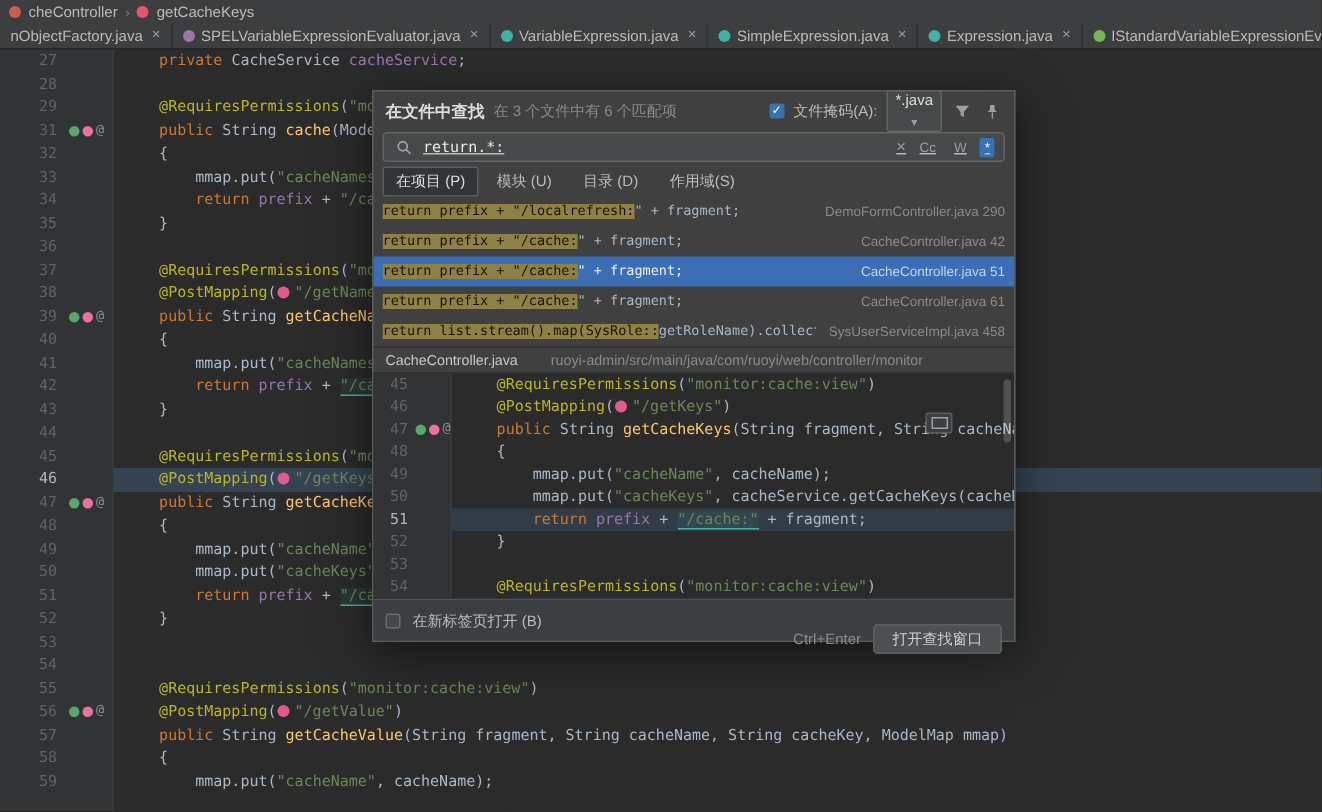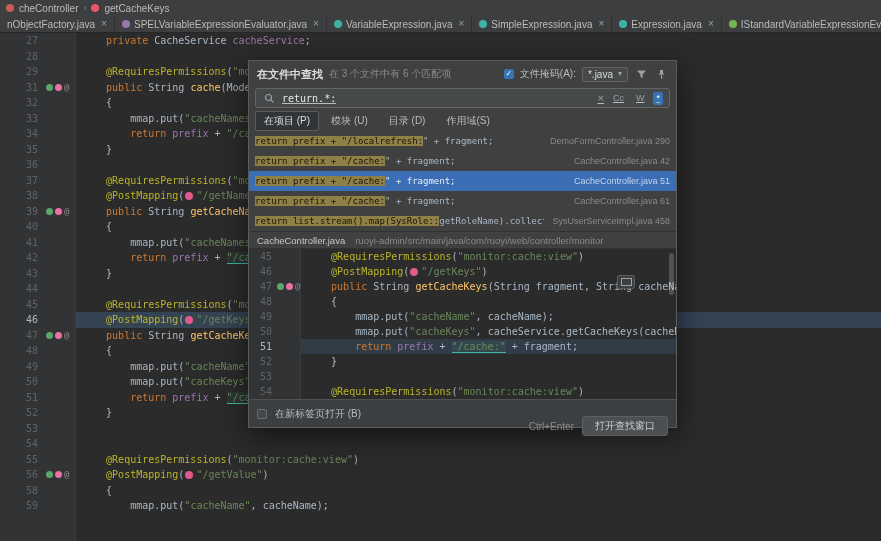--- a/index.html
+++ b/index.html
@@ -58,21 +58,21 @@
     display:flex;flex-direction:column;color:#bbbbbb;font-size:11px;z-index:10;}
   .p-header{height:26px;flex:none;display:flex;align-items:center;gap:6px;padding:0 8px;}
   .p-title{font-weight:bold;color:#dddddd;font-size:11px;white-space:nowrap;}
   .p-summary{color:#8a8a8a;font-size:10px;flex:1;white-space:nowrap;overflow:hidden;}
   .cbx{width:10px;height:10px;border:1px solid #6b6b6b;background:#43494b;border-radius:2px;
     display:inline-flex;align-items:center;justify-content:center;
     font-size:8px;line-height:8px;color:#fff;flex:none;}
   .cbx.checked{background:var(--checkbox);border-color:var(--checkbox);}
   .mask-label{font-size:10px;color:#bbbbbb;white-space:nowrap;}
   .mask-select{display:inline-flex;align-items:center;gap:5px;background:#45494a;
-    border:1px solid #646464;border-radius:2px;padding:1px 5px;font-size:10px;color:#dddddd;}
+    border:1px solid #646464;border-radius:2px;padding:1px 5px;font-size:10px;color:#dddddd;flex-direction:column;}
   .chev{color:#9aa0a3;font-size:8px;line-height:8px;}
   .hicon{width:14px;height:14px;display:inline-flex;align-items:center;justify-content:center;flex:none;}
   .p-search{flex:none;margin:1px 6px 3px 6px;height:20px;background:#45494a;
     border:1px solid #646464;border-radius:3px;display:flex;align-items:center;
     gap:6px;padding:0 6px;text-decoration:underline;}
   .p-search input{flex:1;background:transparent;border:none;outline:none;color:#e8e8e8;
     font-family:"DejaVu Sans Mono","Liberation Mono",monospace;font-size:10px;padding:0;}
   .clear-x{color:#9aa0a3;font-size:11px;line-height:11px;}
   .tg{color:#9aa0a3;font-size:9px;line-height:9px;padding:2px 3px;border-radius:2px;}
   .tg.active{background:var(--regex-toggle-active);color:#ffffff;}
@@ -83,21 +83,21 @@
   .result-row{height:20px;flex:none;display:flex;align-items:center;gap:8px;padding:0 6px;
     font-family:"DejaVu Sans Mono","Liberation Mono",monospace;font-size:9px;}
   .result-row.selected{background:var(--selection);}
   .r-snippet{flex:1;white-space:pre;overflow:hidden;}
   .r-match{background:var(--match-highlight);color:#17140c;}
   .r-rest{color:#a9b7c6;}
   .result-row.selected .r-rest{color:#e9eff8;}
   .r-ref{flex:none;font-family:"Liberation Sans","DejaVu Sans",sans-serif;
     font-size:9px;color:#8a8a8a;white-space:nowrap;}
   .result-row.selected .r-ref{color:#c6d4ea;}
-  .p-path{flex:none;height:17px;display:flex;align-items:center;gap:10px;padding:0 8px;
+  .p-path{flex:none;height:17px;display:flex;align-items:center;gap:22px;padding:0 8px;
     font-size:9.5px;border-top:1px solid #323232;white-space:nowrap;overflow:hidden;}
   .path-file{color:#c8c8c8;}
   .path-dir{color:#8a8a8a;overflow:hidden;text-overflow:ellipsis;text-align:right;}
   .p-preview{flex:1;position:relative;background:#2b2b2b;border-top:1px solid #323232;overflow:hidden;}
   .pv-gutter-bg{position:absolute;left:0;top:0;bottom:0;width:52px;background:#313335;
     border-right:1px solid #3a3c3d;}
   .prow{display:flex;height:15px;line-height:15px;position:relative;
     font-family:"DejaVu Sans Mono","Liberation Mono",monospace;font-size:10px;}
   .pnum{width:28px;flex:none;text-align:right;padding-right:5px;color:#606366;}
   .picons{width:24px;flex:none;display:flex;align-items:center;gap:2px;}
@@ -318,20 +318,25 @@
       <div class="crow">
         <span class="lnum">56</span>
         <span class="licons">
           <span class="dot dgreen"></span>
           <span class="dot dpink"></span>
           <span class="at">@</span>
         </span>
         <span class="lcode"><span class="seg-ann">    @PostMapping</span><span class="seg-pln">(</span><span class="inlay"></span><span class="seg-str">"/getValue"</span><span class="seg-pln">)</span></span>
       </div>
       <div class="crow">
+        <span class="lnum">57</span>
+        <span class="licons"></span>
+        <span class="lcode"><span class="seg-kw">    public </span><span class="seg-pln">String </span><span class="seg-mth">getCacheValue</span><span class="seg-pln">(String fragment, String cacheName, String cacheKey, ModelMap mmap)</span></span>
+      </div>
+      <div class="crow">
         <span class="lnum">58</span>
         <span class="licons"></span>
         <span class="lcode"><span class="seg-pln">    {</span></span>
       </div>
       <div class="crow">
         <span class="lnum">59</span>
         <span class="licons"></span>
         <span class="lcode"><span class="seg-pln">        mmap.put(</span><span class="seg-str">"cacheName"</span><span class="seg-pln">, cacheName);</span></span>
       </div>
     </div>

